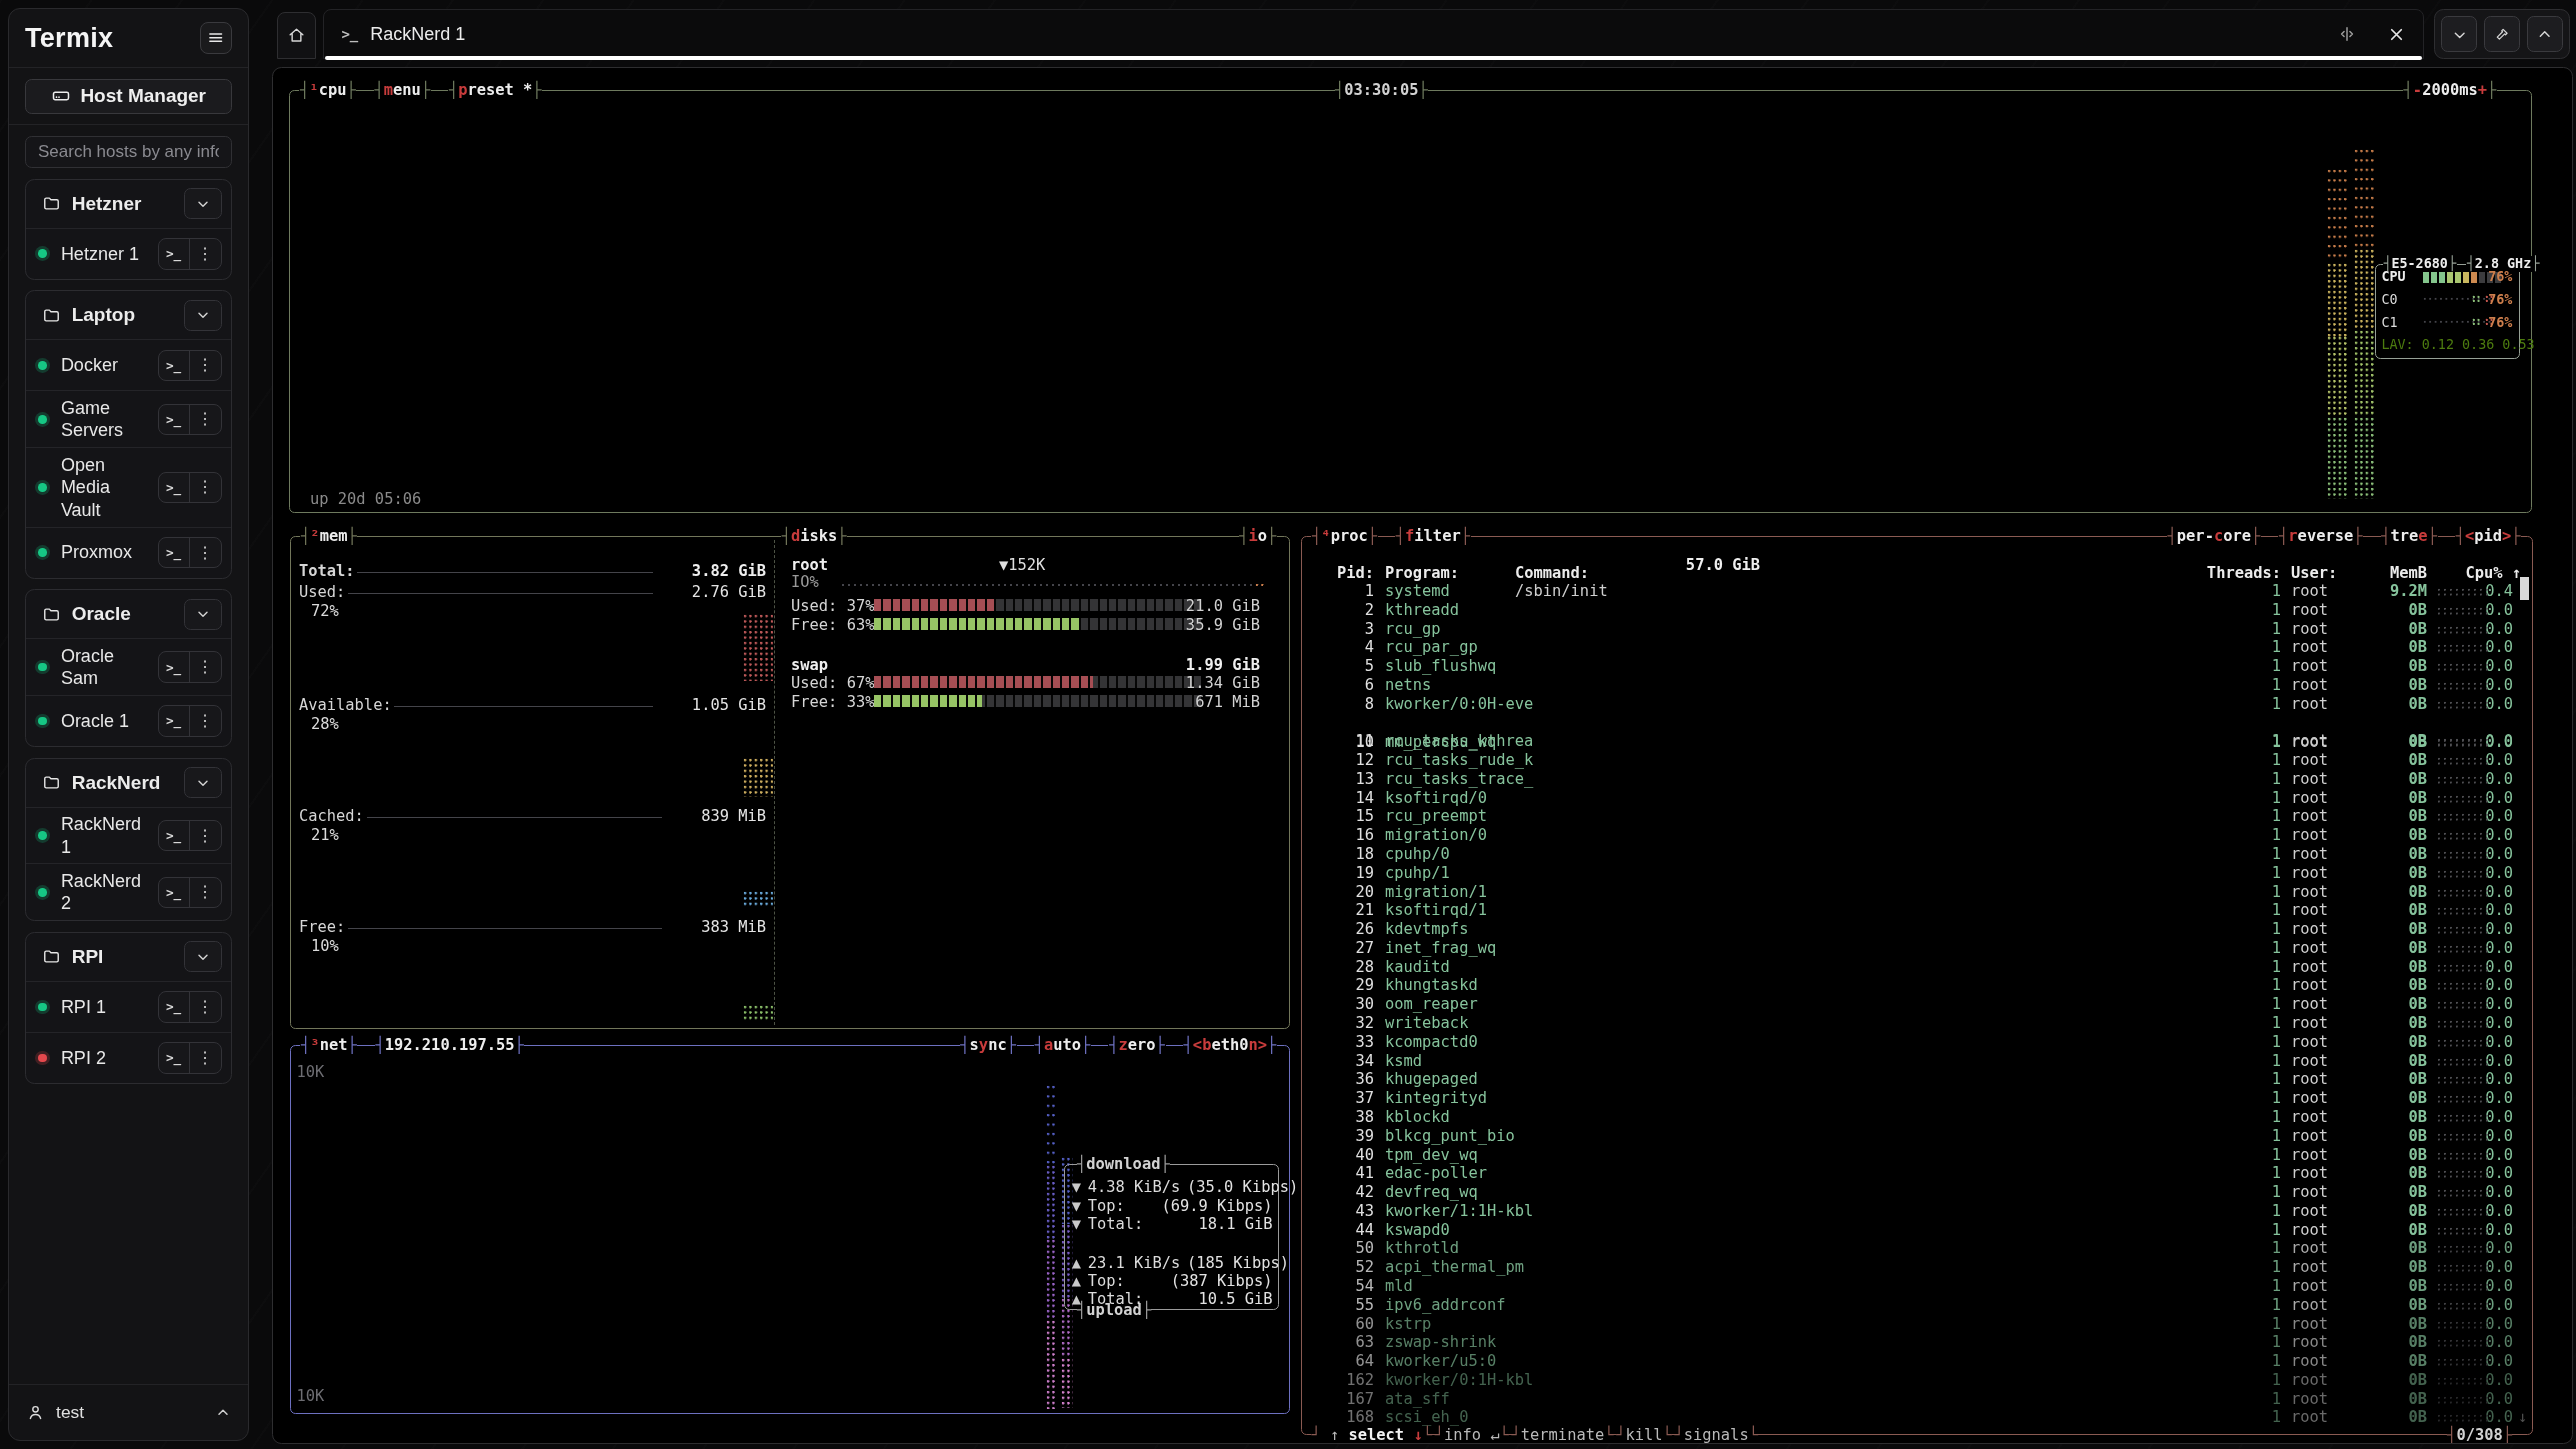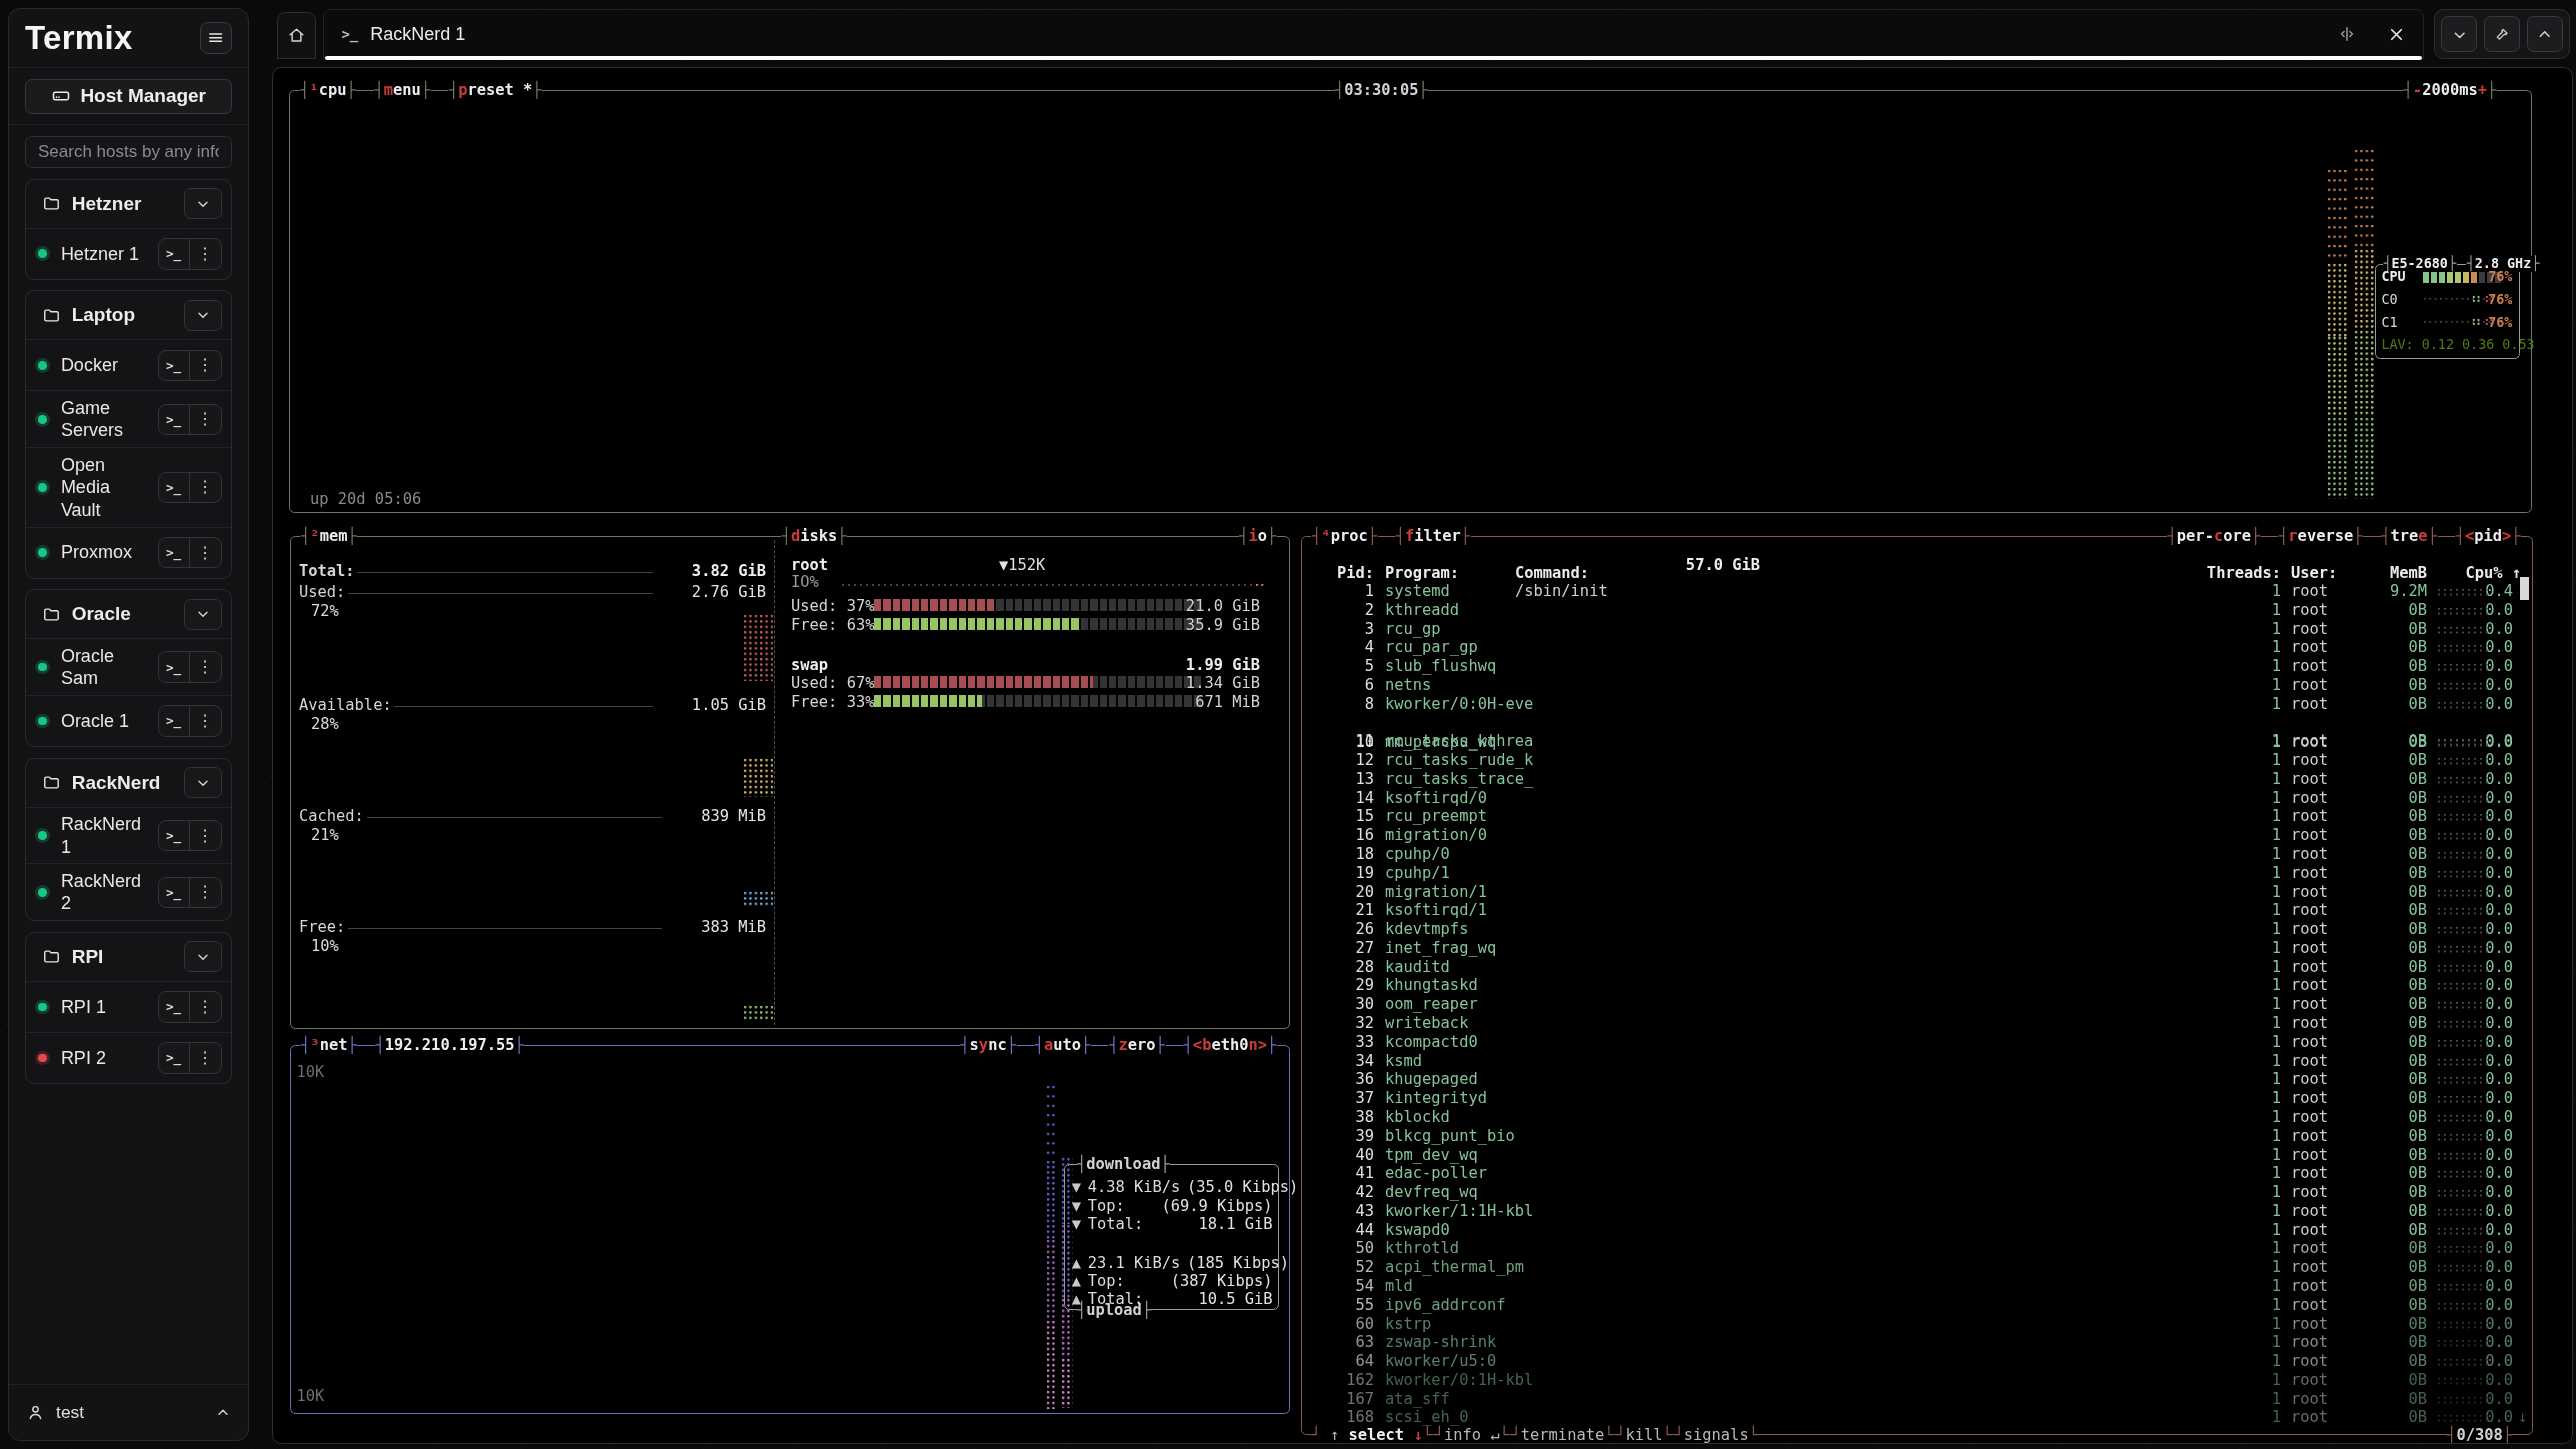--- a/index.html
+++ b/index.html
@@ -7,21 +7,21 @@
   body {
     background:#0a0a0b;
     background-image:repeating-linear-gradient(125deg, rgba(255,255,255,0.013) 0 2px, transparent 2px 74px);
     font-family:"Liberation Sans", sans-serif;
     color:#e6e6e6;
   }
   
   .sidebar { position:absolute; left:8px; top:8px; width:241px; height:1433px;
     background:#131315; border:0.7px solid #2a2a2d; border-radius:12px; display:flex; flex-direction:column; }
   .side-header { height:59px; display:flex; align-items:center; padding:0 16px; border-bottom:0.7px solid #232326; }
-  .logo { font-size:33px; font-weight:bold; color:#f5f5f5; letter-spacing:0.3px; }
+  .logo { font-size:27px; font-weight:bold; color:#f5f5f5; letter-spacing:0.3px; }
   .burger { margin-left:auto; width:32px; height:32px; border-radius:8px; border:0.7px solid #3a3a3e; background:#1a1a1c;
     display:flex; align-items:center; justify-content:center; cursor:pointer; }
   .hm-wrap { padding:10.7px 16px; border-bottom:0.7px solid #232326; }
   .hm-btn { width:100%; height:35px; border-radius:6.7px; border:0.7px solid #38383c; background:#1b1b1e;
     display:flex; align-items:center; justify-content:center; gap:9.4px; color:#efefef; font-size:19px; font-weight:600; cursor:pointer; }
   .search-wrap { padding:10.7px 16px 4px; }
   .search { width:100%; height:32px; border-radius:6.7px; border:0.7px solid #303034; background:#151518;
     color:#cfcfcf; font-size:17px; padding:0 12px; font-family:"Liberation Sans",sans-serif; }
   .search::placeholder { color:#8a8a90; }
   .grouplist { padding:6.7px 16px 0; overflow:hidden; flex:1; }
@@ -121,21 +121,21 @@
   .ph-pid { left:0; width:72px; text-align:right; }  .ph-prog { left:83px; } .ph-cmd { left:213px; }
   .ph-thr { left:892px; width:87px; text-align:right; } .ph-user { left:989px; }
   .ph-mem { left:1033px; width:92px; text-align:right; } .ph-cpu { left:1134px; width:85px; text-align:right; }
   .prows { position:absolute; top:45px; left:0; right:0; }
   .prow { position:absolute; left:0; right:0; height:19px; }
   .pc-pid { left:0; width:72px; text-align:right; color:#e0e0e0; }
   .pc-prog { left:83px; color:#86c39c; }
   .pc-cmd { left:213px; color:#cfcfcf; }
   .pc-thr { left:892px; width:87px; text-align:right; color:#86c39c; }
   .pc-user { left:989px; color:#cfcfcf; }
-  .pc-mem { left:1033px; width:92px; text-align:right; color:#86c39c; }
+  .pc-mem { left:1033px; width:92px; text-align:right; color:#86c39c;font-weight:bold; }
   .pc-dots { left:1135px; top:6px; width:52px; height:8px; color:#4e4e52;
     background-image:radial-gradient(circle at 1.7px 1.7px,currentColor 0.9px,transparent 1.2px); background-size:6px 4.7px; position:absolute; }
   .pc-cpu { left:1161px; width:50px; text-align:right; color:#86c39c; }
   .pc-sdn { left:1216px; color:#9a9a9a; }
   .scrollbar { position:absolute; left:1218px; top:40px; width:9.4px; height:23px; background:#d8d8d8; }
   .proc-footer { position:absolute; bottom:-10px; left:9.4px; display:flex; gap:2.7px; white-space:nowrap; background:transparent; }
   .fseg { background:#000; display:inline-flex; line-height:1.2; }
   .fseg .pbr { color:#8a5a52; }
   .fseg b { color:#f0f0f0; } .fseg .dim { color:#b9b9b9; } .fseg .red { color:#c83c3c; font-weight:bold; }
   .count-chip { position:absolute; bottom:-10px; right:20px; background:#000; font-weight:bold; line-height:1.2; }

